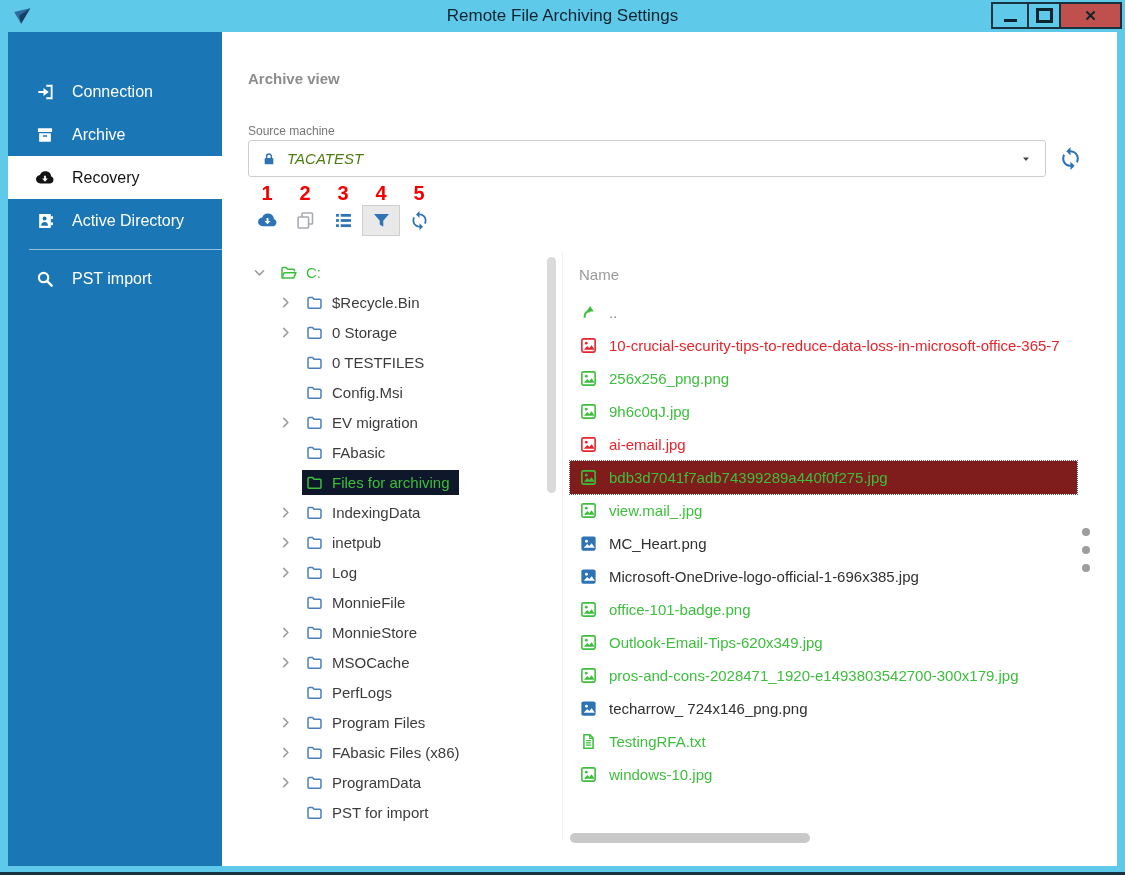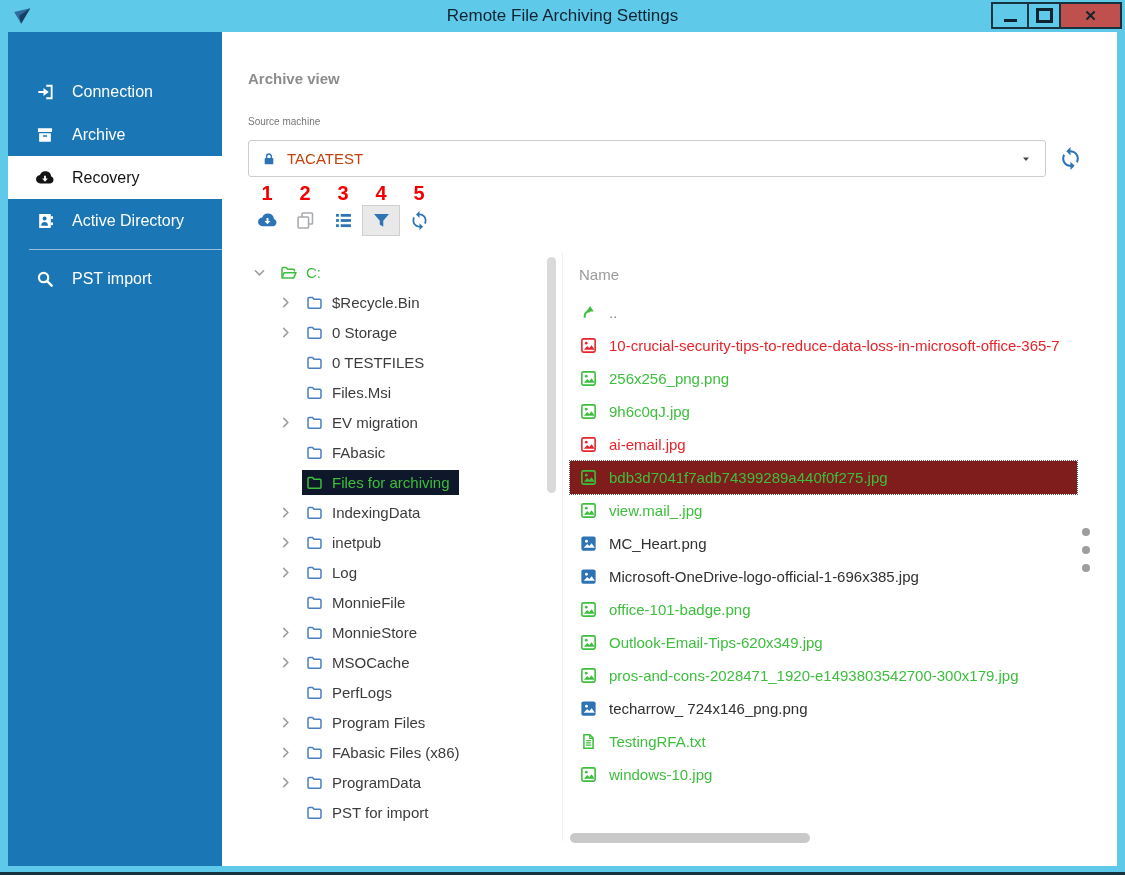--- a/index.html
+++ b/index.html
@@ -24,26 +24,26 @@
            padding-top:38px;box-sizing:border-box;}
   .side-item{height:43px;display:flex;align-items:center;padding-left:27px;gap:17px;color:#fff;
              font-size:16px;cursor:pointer;}
   .side-item.active{background:#fff;color:#141414;}
   .side-item svg{width:20px;height:20px;flex:none;}
   .side-div{height:1px;background:rgba(255,255,255,.55);margin:7px 0 7px 21px;}
 
   
   .main{position:absolute;left:222px;top:32px;right:8px;bottom:9px;background:#fff;overflow:hidden;}
   .heading{position:absolute;left:26px;top:38px;font-size:15px;font-weight:bold;color:#8C8C8C;}
-  .sm-label{position:absolute;left:26px;top:84px;font-size:10px;color:#767676;}
+  .sm-label{position:absolute;left:26px;top:92px;font-size:12px;color:#767676;}
   .select{position:absolute;left:26px;top:108px;width:798px;height:37px;border:1px solid #CDCDCD;
           border-radius:3px;box-sizing:border-box;display:flex;align-items:center;padding:0 12px;
           gap:10px;background:#fff;cursor:pointer;}
   .select .lock{width:16px;height:16px;color:#2E74B5;flex:none;}
-  .select .val{font-size:15px;color:#c2410c;flex:1;}
+  .select .val{font-size:15px;color:#4d7c0f;flex:1;font-style:italic;}
   .select .caret{width:14px;height:14px;color:#444;flex:none;}
   .sm-refresh{position:absolute;left:836px;top:114px;width:25px;height:25px;color:#2E74B5;
               background:none;border:none;padding:0;cursor:pointer;}
   .sm-refresh svg{width:25px;height:25px;}
 
   .ann-row{position:absolute;left:26px;top:150px;display:flex;}
   .ann{width:38px;text-align:center;font-size:20px;font-weight:bold;color:#F40000;}
   .tb-row{position:absolute;left:26px;top:173px;display:flex;}
   .tb-btn{width:38px;height:31px;display:flex;align-items:center;justify-content:center;
           border:1px solid transparent;background:none;padding:0;color:#2E74B5;cursor:pointer;}
@@ -331,21 +331,21 @@
     </span>
   </div>
           <div class="tree-row lvl1">
     <svg class="chev hide">
               <use></use>
             </svg>
     <span class="tr-sel">
       <svg class="fold blue">
                 <use href="#i-folder"></use>
               </svg>
-      <span class="tr-label">Files.Msi</span>
+      <span class="tr-label">Config.Msi</span>
     </span>
   </div>
           <div class="tree-row lvl1">
     <svg class="chev">
               <use href="#i-chev-r"></use>
             </svg>
     <span class="tr-sel">
       <svg class="fold blue">
                 <use href="#i-folder"></use>
               </svg>

